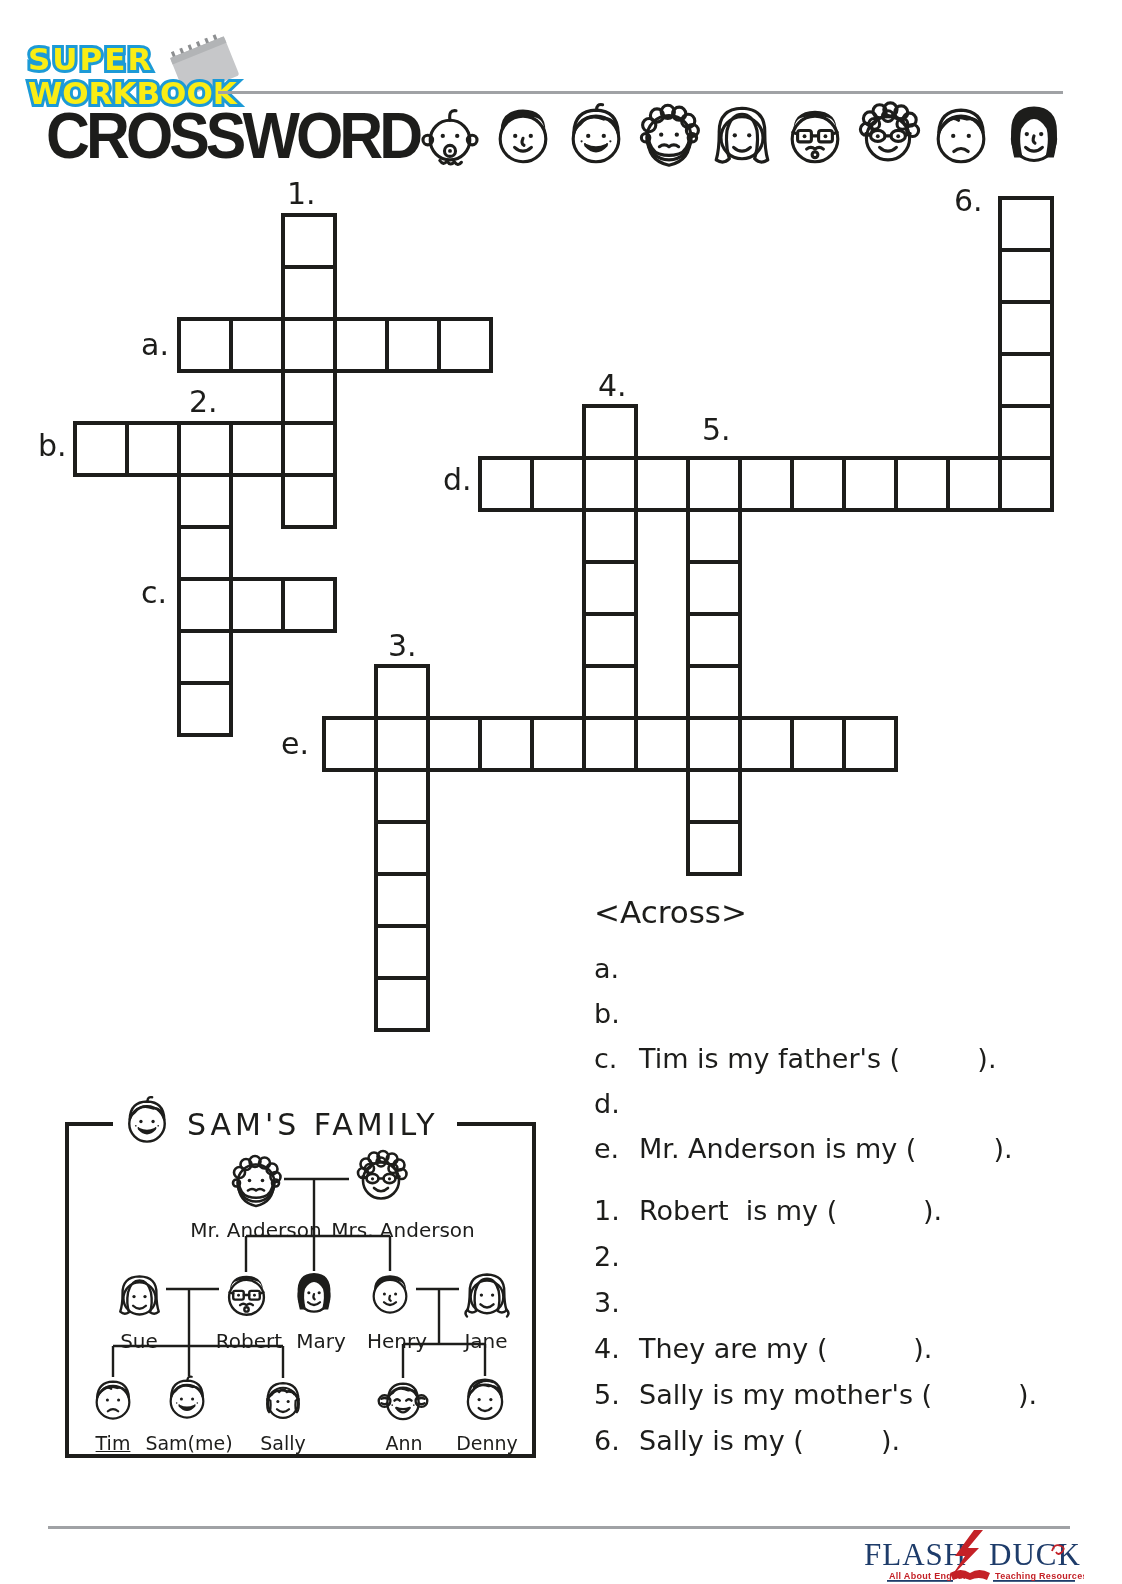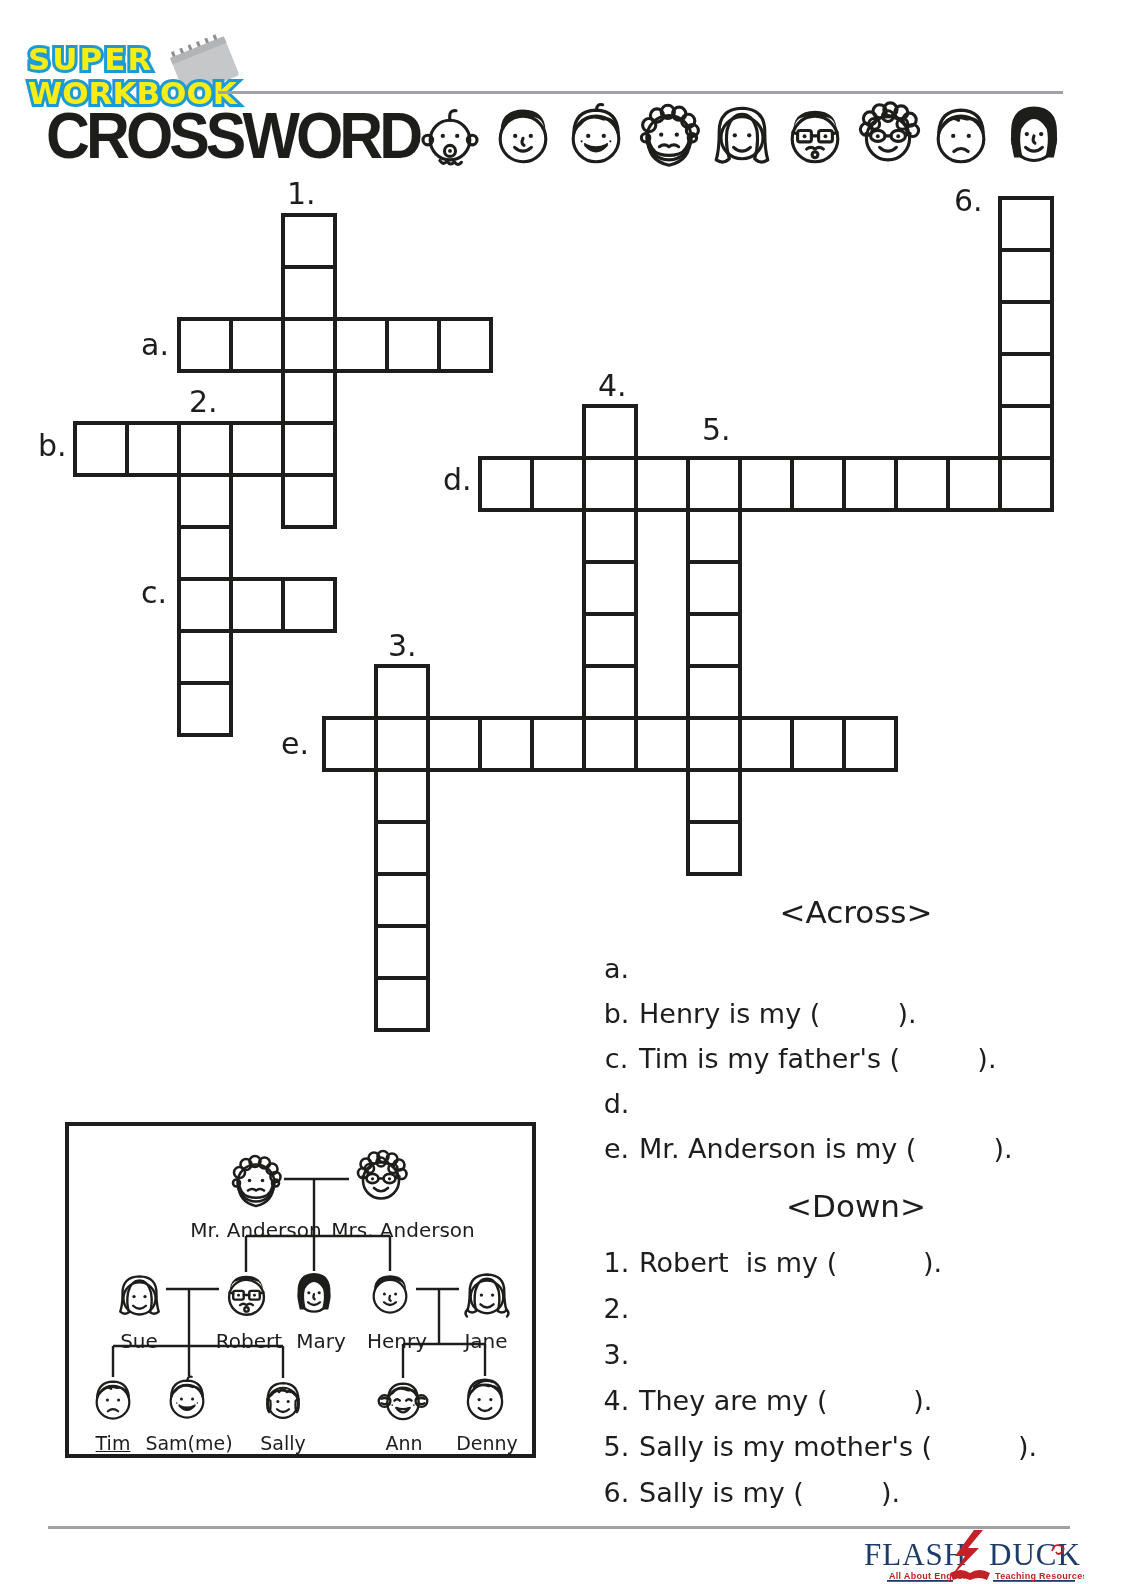--- a/index.html
+++ b/index.html
@@ -9,21 +9,21 @@
   .logot{font-family:"DejaVu Sans",sans-serif;font-weight:bold;font-size:31px;fill:#f9ed15;
          stroke:#1c9ad6;stroke-width:6px;paint-order:stroke;letter-spacing:2px;}
   .logot2{letter-spacing:0px;}
   .header-rule{position:absolute;left:218px;top:91px;width:845px;height:3px;background:#a0a2a5;}
   .title{position:absolute;left:46px;top:98px;margin:0;font-family:"Liberation Sans",sans-serif;
          font-weight:900;font-size:62px;letter-spacing:-4px;color:#1d1d1b;
          transform:scale(0.98,1.05);transform-origin:left top;}
   .faces-row{position:absolute;left:414px;top:96px;display:flex;gap:1px;align-items:center;height:84px;}
   .ccell{position:absolute;width:56px;height:56px;border:4px solid #1d1d1b;box-sizing:border-box;background:transparent;}
   .clabel{position:absolute;font-size:30px;color:#1d1d1b;}
-  .clues{position:absolute;left:594px;width:524px;text-align:center;}
+  .clues{position:absolute;left:594px;width:524px;}
   .clues-across{top:894px;}
   .clues-down{top:1188px;}
   .clue-head{font-size:31px;margin-bottom:16px;}
   .clue{display:flex;font-size:27px;line-height:45px;}
   .clues-down .clue{line-height:46px;}
   .cl{width:45px;flex:none;}
   .ct{white-space:pre;}
   .family-box{position:absolute;left:65px;top:1122px;width:463px;height:328px;border:4px solid #1d1d1b;}
   .family-title{position:absolute;left:44px;top:-34px;display:flex;align-items:center;
                 background:#ffffff;padding:0 18px 0 6px;}
@@ -255,38 +255,36 @@
     </div>
 
   <section class="clues clues-across">
     <div class="clue-head">&lt;Across&gt;</div>
     <div id="acrossList">
         <div class="clue">
           <span class="cl">a.</span>
         </div>
         <div class="clue">
           <span class="cl">b.</span>
-          <span class="ct">Henry is my (         ).</span>
         </div>
         <div class="clue">
           <span class="cl">c.</span>
           <span class="ct">Tim is my father's (         ).</span>
         </div>
         <div class="clue">
           <span class="cl">d.</span>
         </div>
         <div class="clue">
           <span class="cl">e.</span>
           <span class="ct">Mr. Anderson is my (         ).</span>
         </div>
       </div>
   </section>
 
   <section class="clues clues-down">
-    <div class="clue-head">&lt;Down&gt;</div>
     <div id="downList">
         <div class="clue">
           <span class="cl">1.</span>
           <span class="ct">Robert  is my (          ).</span>
         </div>
         <div class="clue">
           <span class="cl">2.</span>
         </div>
         <div class="clue">
           <span class="cl">3.</span>
@@ -300,20 +298,35 @@
           <span class="ct">Sally is my mother's (          ).</span>
         </div>
         <div class="clue">
           <span class="cl">6.</span>
           <span class="ct">Sally is my (         ).</span>
         </div>
       </div>
   </section>
 
   <div class="family-box">
+    <div class="family-title">
+      <span id="familyTitleFace"><svg viewBox="0 0 60 64" width="56" height="60">
+            <circle cx="30" cy="34" r="19" fill="#fff" class="ln"></circle>
+            <path class="ln" fill="#fff" d="M11.5 29 Q12 10.5 30 10 Q48 10.5 48.5 29 Q44.5 15.5 36.5 17.5 Q24 12.5 17 21.5 Q12.5 24.5 11.5 29 Z"></path>
+            <path class="ln" d="M30.5 10 Q30.5 4.5 35.5 5.5"></path>
+            <circle cx="23.5" cy="31.5" r="1.8" fill="#1d1d1b"></circle>
+            <circle cx="36.5" cy="31.5" r="1.8" fill="#1d1d1b"></circle>
+            <path class="ln" fill="#fff" d="M21.5 39.5 Q30 48.5 38.5 39.5 Q30 43.5 21.5 39.5 Z"></path>
+            <circle cx="18" cy="36" r=".9" fill="#1d1d1b"></circle>
+            <circle cx="20.8" cy="38.3" r=".9" fill="#1d1d1b"></circle>
+            <circle cx="42" cy="36" r=".9" fill="#1d1d1b"></circle>
+            <circle cx="39.2" cy="38.3" r=".9" fill="#1d1d1b"></circle>
+          </svg></span>
+      <span class="family-title-text">SAM'S FAMILY</span>
+    </div>
     <svg class="tree-lines" width="463" height="328">
       <path class="tl" d="M215 53 H280 M245 53 V110 M177 110 H321 M177 110 V146 M245 110 V145 M321 110 V145
                          M97 163 H150 M120 163 V220 M44 220 H214 M44 220 V251 M120 220 V250 M214 220 V252
                          M347 163 H390 M370 163 V218 M334 218 H416 M334 218 V252 M416 218 V250"></path>
     </svg>
     <div id="membersLayer">
         <div class="member" style="left: 157px; top: 23.8px;"><svg viewBox="0 0 60 64" width="60" height="64">
             <circle cx="13.5" cy="22.5" r="5.5" class="ln" fill="#fff"></circle>
             <circle cx="20" cy="14.5" r="5.5" class="ln" fill="#fff"></circle>
             <circle cx="29" cy="11.5" r="5.5" class="ln" fill="#fff"></circle>

